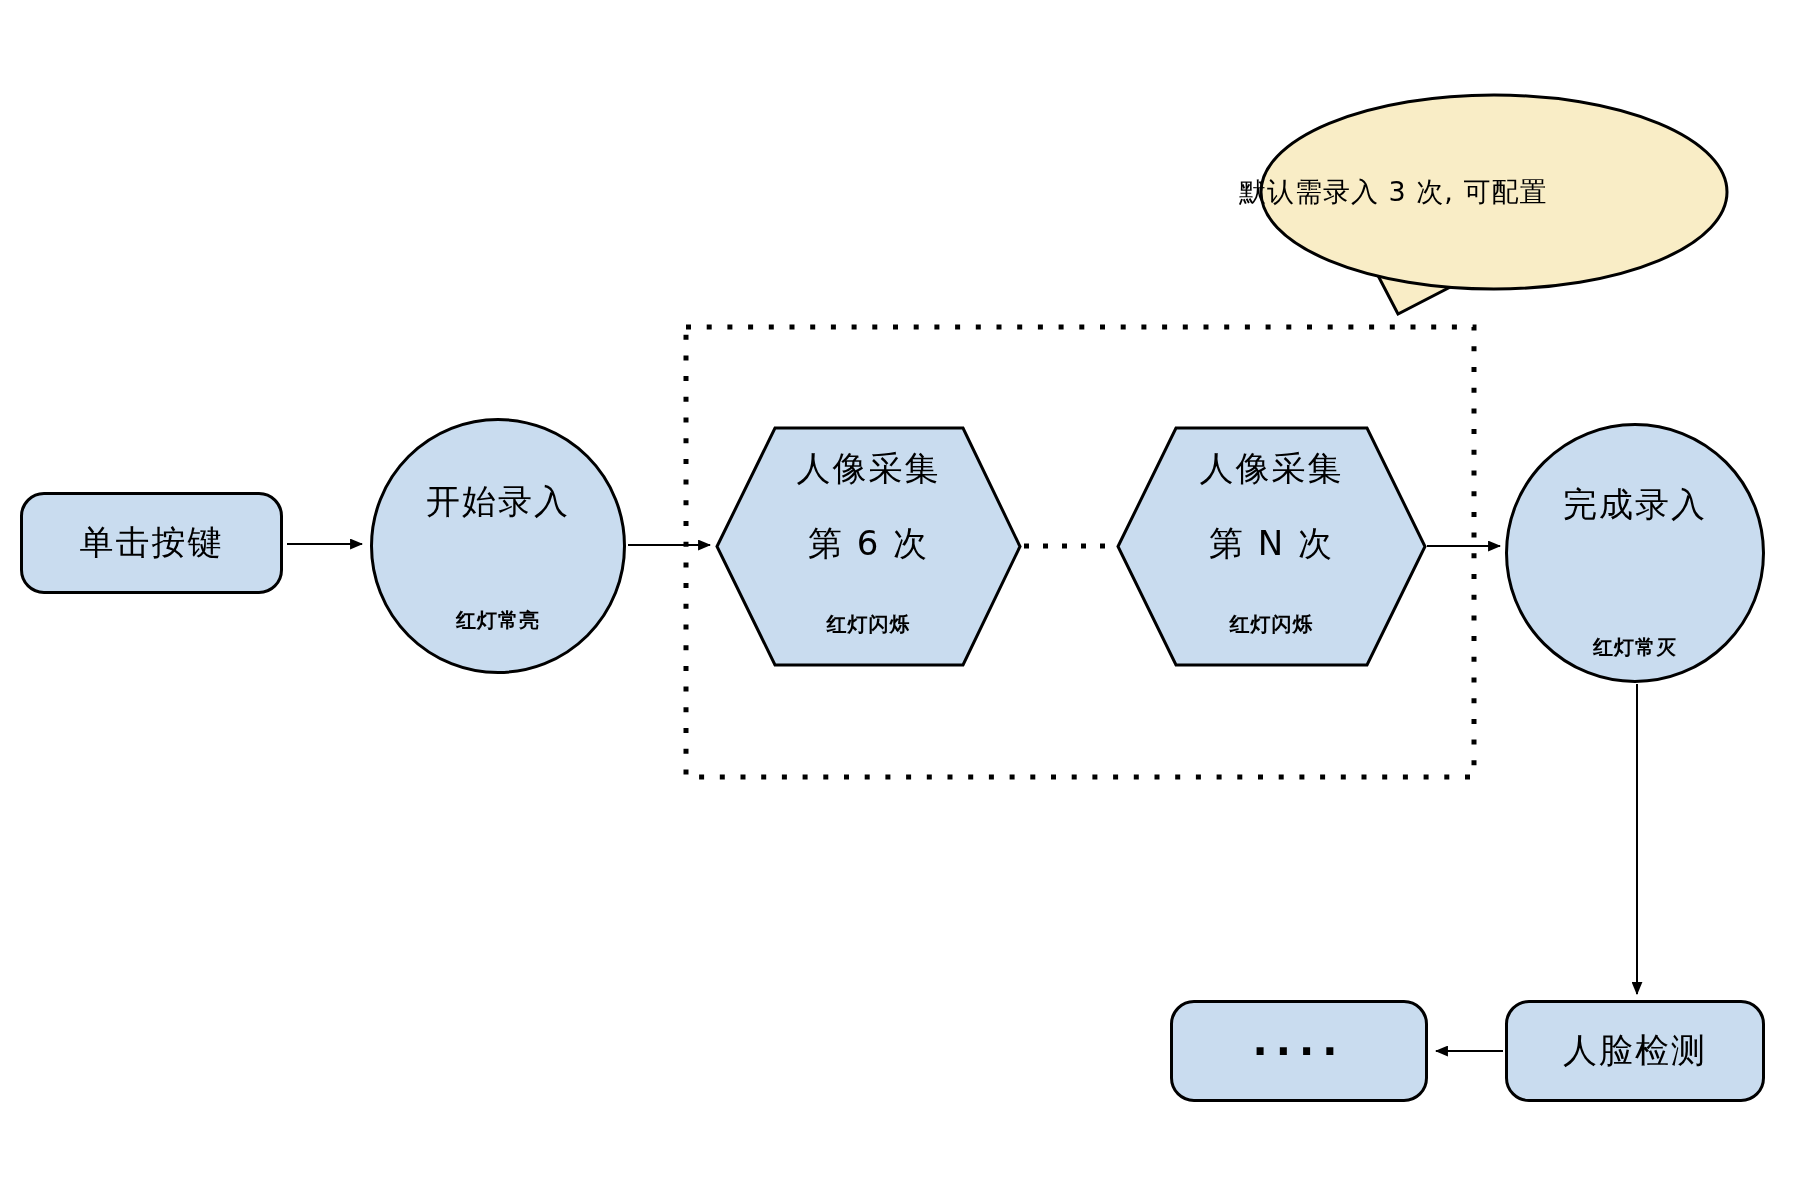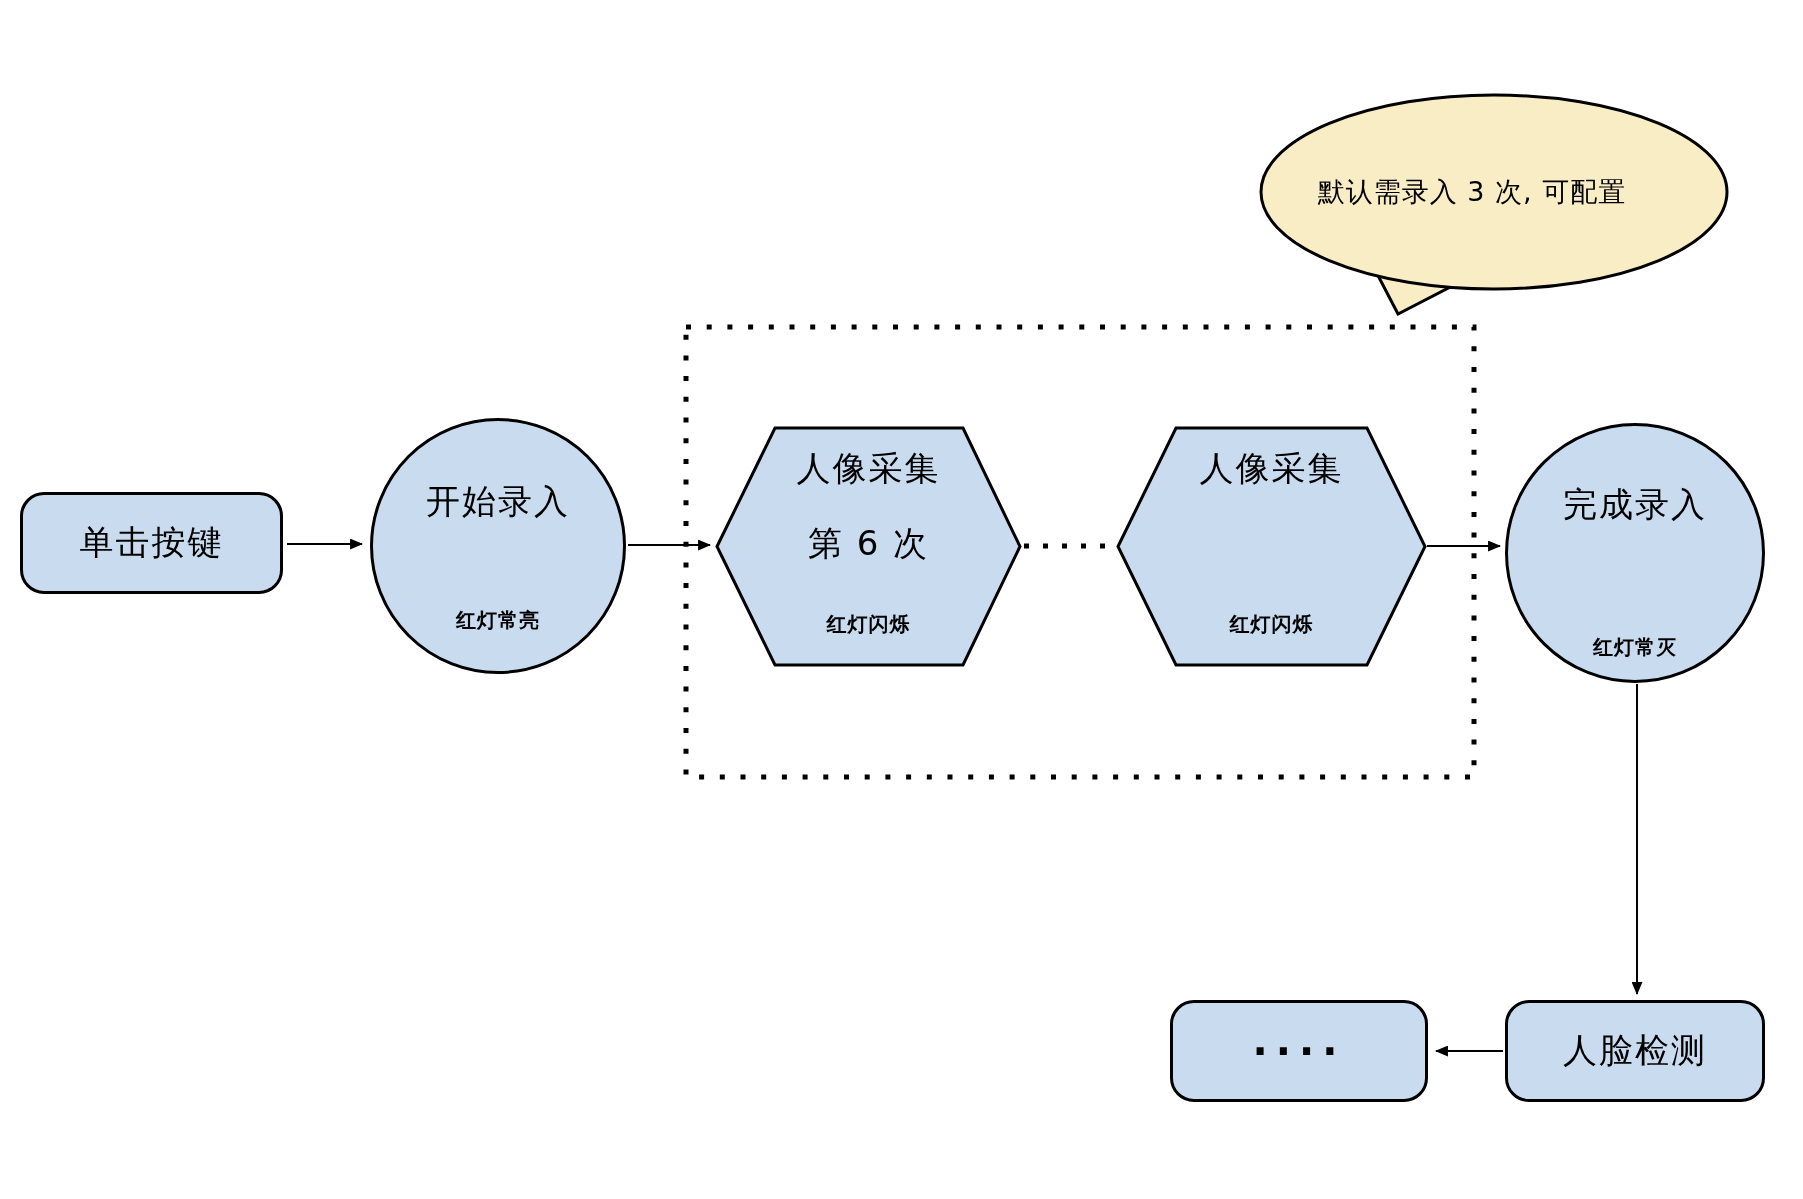--- a/index.html
+++ b/index.html
@@ -22,21 +22,21 @@
     position:absolute;
     box-sizing:border-box;
     background:var(--node-fill);
     border:3px solid var(--stroke);
   }
   .rectnode{border-radius:24px;display:flex;align-items:center;justify-content:center;}
   .circlenode{border-radius:50%;}
   .main-label{font-size:34px;font-weight:500;letter-spacing:2px;white-space:nowrap;}
   .sub-label{font-size:20px;font-weight:600;letter-spacing:1px;white-space:nowrap;}
   .abs-label{position:absolute;left:0;right:0;text-align:center;}
-  .overlay{position:absolute;display:flex;align-items:center;justify-content:center;pointer-events:none;}
+  .overlay{position:absolute;display:flex;align-items:center;justify-content:flex-start;pointer-events:none;}
   .dots-label{font-size:40px;font-weight:700;letter-spacing:8px;line-height:1;transform:translateY(-10px);}
   .callout-text{font-size:27px;font-weight:500;letter-spacing:1px;transform:translateX(-22px);white-space:nowrap;}
 </style>
 </head>
 <body>
 
 <div class="canvas">
 
   <svg width="1803" height="1199" viewBox="0 0 1803 1199">
     <defs>
@@ -78,20 +78,21 @@
   </div>
 
   <div class="overlay" style="left:717px;top:428px;width:303px;height:237px;">
     <span class="abs-label main-label" style="top:18px;">人像采集</span>
     <span class="abs-label main-label" style="top:93px;">第 6 次</span>
     <span class="abs-label sub-label" style="top:183px;">红灯闪烁</span>
   </div>
 
   <div class="overlay" style="left:1118px;top:428px;width:307px;height:237px;">
     <span class="abs-label main-label" style="top:18px;">人像采集</span>
+    <span class="abs-label main-label" style="top:93px;">第 N 次</span>
     <span class="abs-label sub-label" style="top:183px;">红灯闪烁</span>
   </div>
 
   <div class="node rectnode" style="left:1505px;top:1000px;width:260px;height:102px;">
     <span class="main-label">人脸检测</span>
   </div>
 
   <div class="node circlenode" style="left:1505px;top:423px;width:260px;height:260px;">
     <span class="abs-label main-label" style="top:56px;">完成录入</span>
     <span class="abs-label sub-label" style="top:208px;">红灯常灭</span>

